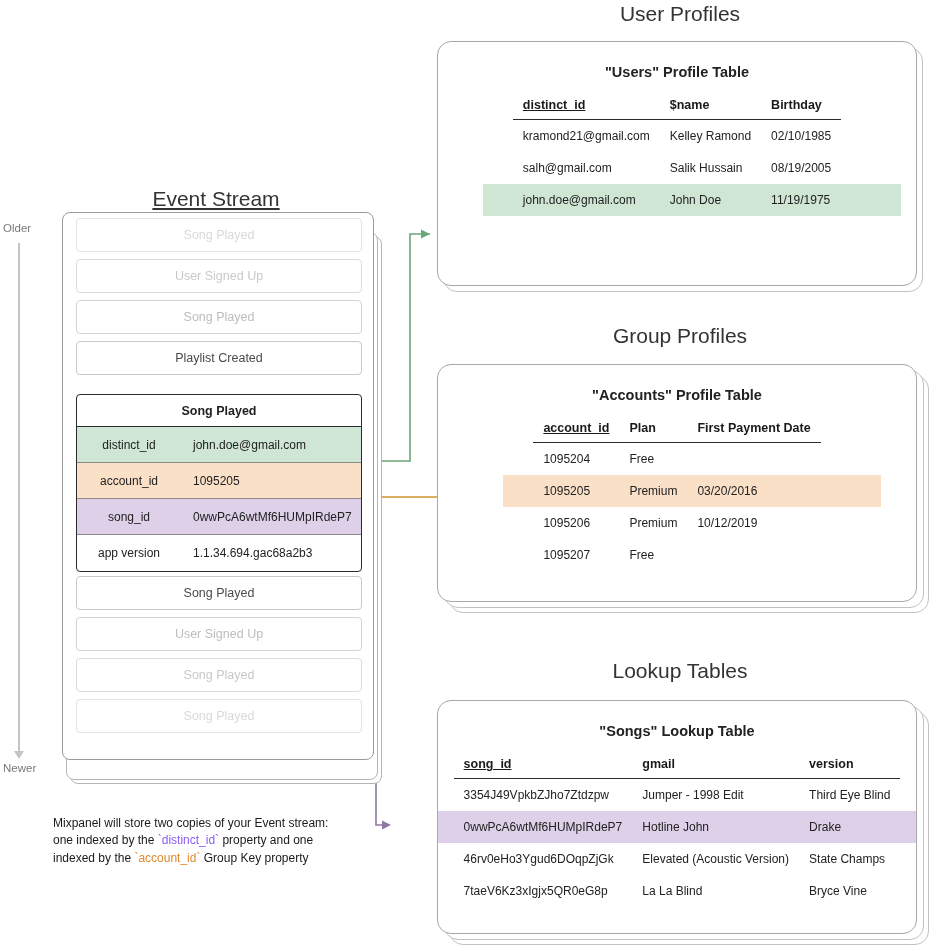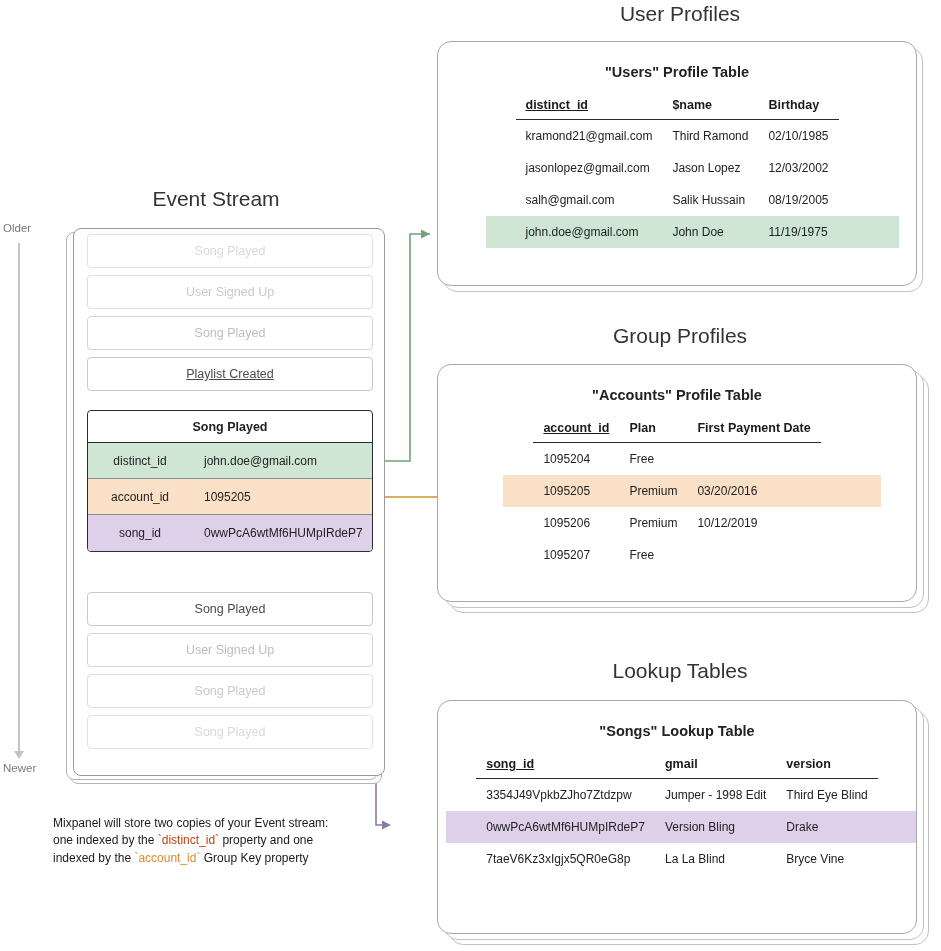--- a/index.html
+++ b/index.html
@@ -158,21 +158,21 @@
   
   .caption {
     position: absolute;
     text-align: left;
     font-size: 12px;
     line-height: 1.45;
     color: #1a1a1a;
     width: 330px;
     margin-top: 12px;
   }
-  .code-blue { color: #c2410c; }
+  .code-blue { color: #8b5cf6; }
   .code-orange { color: #e08a2e; }
 
   
   svg.conn { position: absolute; left: 0; top: 0; width: 941px; height: 951px; pointer-events: none; }
 </style>
 </head>
 <body>
 
 <div id="root">
 
@@ -184,51 +184,55 @@
     <path d="M 360 497 L 460 497 L 460 495 L 462 495" fill="none" stroke="#d0952f" stroke-width="1.6"></path>
     <polygon points="465,495 456,490.5 456,499.5" fill="#d0952f"></polygon>
 
     <path d="M 360 534 L 376 534 L 376 825 L 388 825" fill="none" stroke="#8e7aa0" stroke-width="1.6"></path>
     <polygon points="391,825 382,820.5 382,829.5" fill="#8e7aa0"></polygon>
   </svg>
 
   <div class="section-title abs" style="left:430px; top:2px; width:500px;">User Profiles</div>
   <div class="section-title abs" style="left:430px; top:659px; width:500px;">Lookup Tables</div>
   <div class="section-title abs" style="left:430px; top:324px; width:500px;">Group Profiles</div>
-  <div class="section-title abs" style="left:60px; top:187px; width:312px;">Event Stream</div>
+  <div class="section-title abs" style="left:60px; top:187px; width:312px;text-decoration:underline;">Event Stream</div>
 
   <div class="abs axis-label" style="left:3px; top:222px;">Older</div>
   <div class="axis-line" style="left:18px; top:243px; height:510px;"></div>
   <div class="axis-arrow" style="left:13.5px; top:751px;"></div>
   <div class="abs axis-label" style="left:3px; top:762px;">Newer</div>
 
   <div class="stack-shadow" style="left:70px; top:236px; width:312px; height:548px;"></div>
   <div class="stack-shadow" style="left:66px; top:232px; width:312px; height:548px;"></div>
-  <div class="stack-main" style="left:62px; top:228px; width:312px; height:548px;margin-left:11px;">
+  <div class="stack-main" style="left:62px; top:212px; width:312px; height:548px;">
     <div id="events-top">
         <div class="event-row fade-1" style="top: 5px;">Song Played</div>
         <div class="event-row fade-2" style="top: 46px;">User Signed Up</div>
         <div class="event-row fade-3" style="top: 87px;">Song Played</div>
-        <div class="event-row " style="top: 128px; text-decoration: underline;">Playlist Created</div>
+        <div class="event-row " style="top: 128px;">Playlist Created</div>
       </div>
     <div id="events-expanded">
         <div class="event-card" style="top: 181px;">
           <div class="event-card-header">Song Played</div>
           <div class="prop-row row-green">
             <div class="prop-key">distinct_id</div>
             <div class="prop-val">john.doe@gmail.com</div>
           </div>
           <div class="prop-row row-orange">
             <div class="prop-key">account_id</div>
             <div class="prop-val">1095205</div>
           </div>
           <div class="prop-row row-purple">
             <div class="prop-key">song_id</div>
             <div class="prop-val">0wwPcA6wtMf6HUMpIRdeP7</div>
           </div>
+          <div class="prop-row ">
+            <div class="prop-key">app version</div>
+            <div class="prop-val">1.1.34.694.gac68a2b3</div>
+          </div>
         </div>
       </div>
     <div id="events-bottom">
         <div class="event-row " style="top: 363px;">Song Played</div>
         <div class="event-row fade-3" style="top: 404px;">User Signed Up</div>
         <div class="event-row fade-2" style="top: 445px;">Song Played</div>
         <div class="event-row fade-1" style="top: 486px;">Song Played</div>
       </div>
   </div>
 
@@ -249,27 +253,22 @@
         <thead>
           <tr>
             <th class="key">distinct_id</th>
             <th>$name</th>
             <th>Birthday</th>
           </tr>
         </thead>
         <tbody>
           <tr class="">
             <td class="key">kramond21@gmail.com</td>
-            <td>Third Ramond</td>
+            <td>Kelley Ramond</td>
             <td>02/10/1985</td>
-          </tr>
-          <tr class="">
-            <td class="key">jasonlopez@gmail.com</td>
-            <td>Jason Lopez</td>
-            <td>12/03/2002</td>
           </tr>
           <tr class="">
             <td class="key">salh@gmail.com</td>
             <td>Salik Hussain</td>
             <td>08/19/2005</td>
           </tr>
           <tr class="hl-green">
             <td class="key" style="box-shadow: rgb(207, 230, 212) -30px 0px 0px;">john.doe@gmail.com</td>
             <td>John Doe</td>
             <td style="box-shadow: rgb(207, 230, 212) 60px 0px 0px;">11/19/1975</td>
@@ -328,22 +327,27 @@
           </tr>
         </thead>
         <tbody>
           <tr class="">
             <td class="key">3354J49VpkbZJho7Ztdzpw</td>
             <td>Jumper - 1998 Edit</td>
             <td>Third Eye Blind</td>
           </tr>
           <tr class="hl-purple">
             <td class="key" style="box-shadow: rgb(221, 208, 232) -30px 0px 0px;">0wwPcA6wtMf6HUMpIRdeP7</td>
-            <td>Version Bling</td>
+            <td>Hotline John</td>
             <td style="box-shadow: rgb(221, 208, 232) 60px 0px 0px;">Drake</td>
+          </tr>
+          <tr class="">
+            <td class="key">46rv0eHo3Ygud6DOqpZjGk</td>
+            <td>Elevated (Acoustic Version)</td>
+            <td>State Champs</td>
           </tr>
           <tr class="">
             <td class="key">7taeV6Kz3xIgjx5QR0eG8p</td>
             <td>La La Blind</td>
             <td>Bryce Vine</td>
           </tr>
         </tbody>
       </table>
   </div>
 

